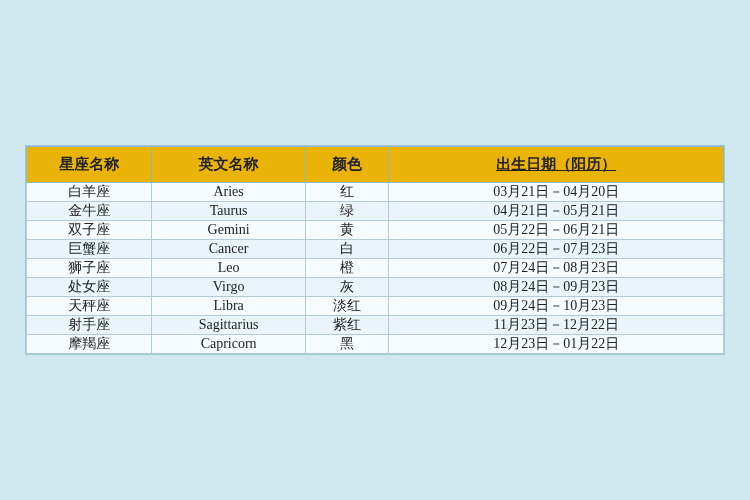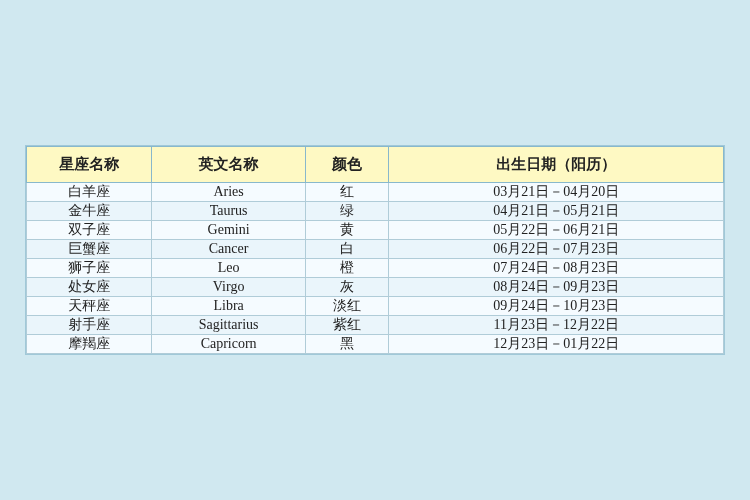--- a/index.html
+++ b/index.html
@@ -24,21 +24,21 @@
       background-color: #f0f8ff;
       border: 1px solid #a0c8d8;
     }
 
     table {
       width: 100%;
       border-collapse: collapse;
     }
 
     thead tr {
-      background-color: #fef9c3;
+      background-color: #eab308;
     }
 
     thead th {
       border: 1px solid #88b8cc;
       padding: 8px 6px;
       text-align: center;
       font-size: 15px;
       font-weight: bold;
       color: #222;
     }
@@ -55,21 +55,21 @@
       border: 1px solid #b0ccd8;
       padding: 0 6px;
       text-align: center;
       font-size: 14px;
       color: #222;
     }
 
     .col-name { width: 18%; }
     .col-en   { width: 22%; text-align: center; }
     .col-color{ width: 12%; margin-top: 12px; }
-    .col-date { width: 48%; }
+    .col-date { width: 48%; text-decoration: underline; }
   </style>
 </head>
 <body>
 
 <div class="container">
   <table>
     <thead>
       <tr>
         <th class="col-name">星座名称</th>
         <th class="col-en">英文名称</th>

